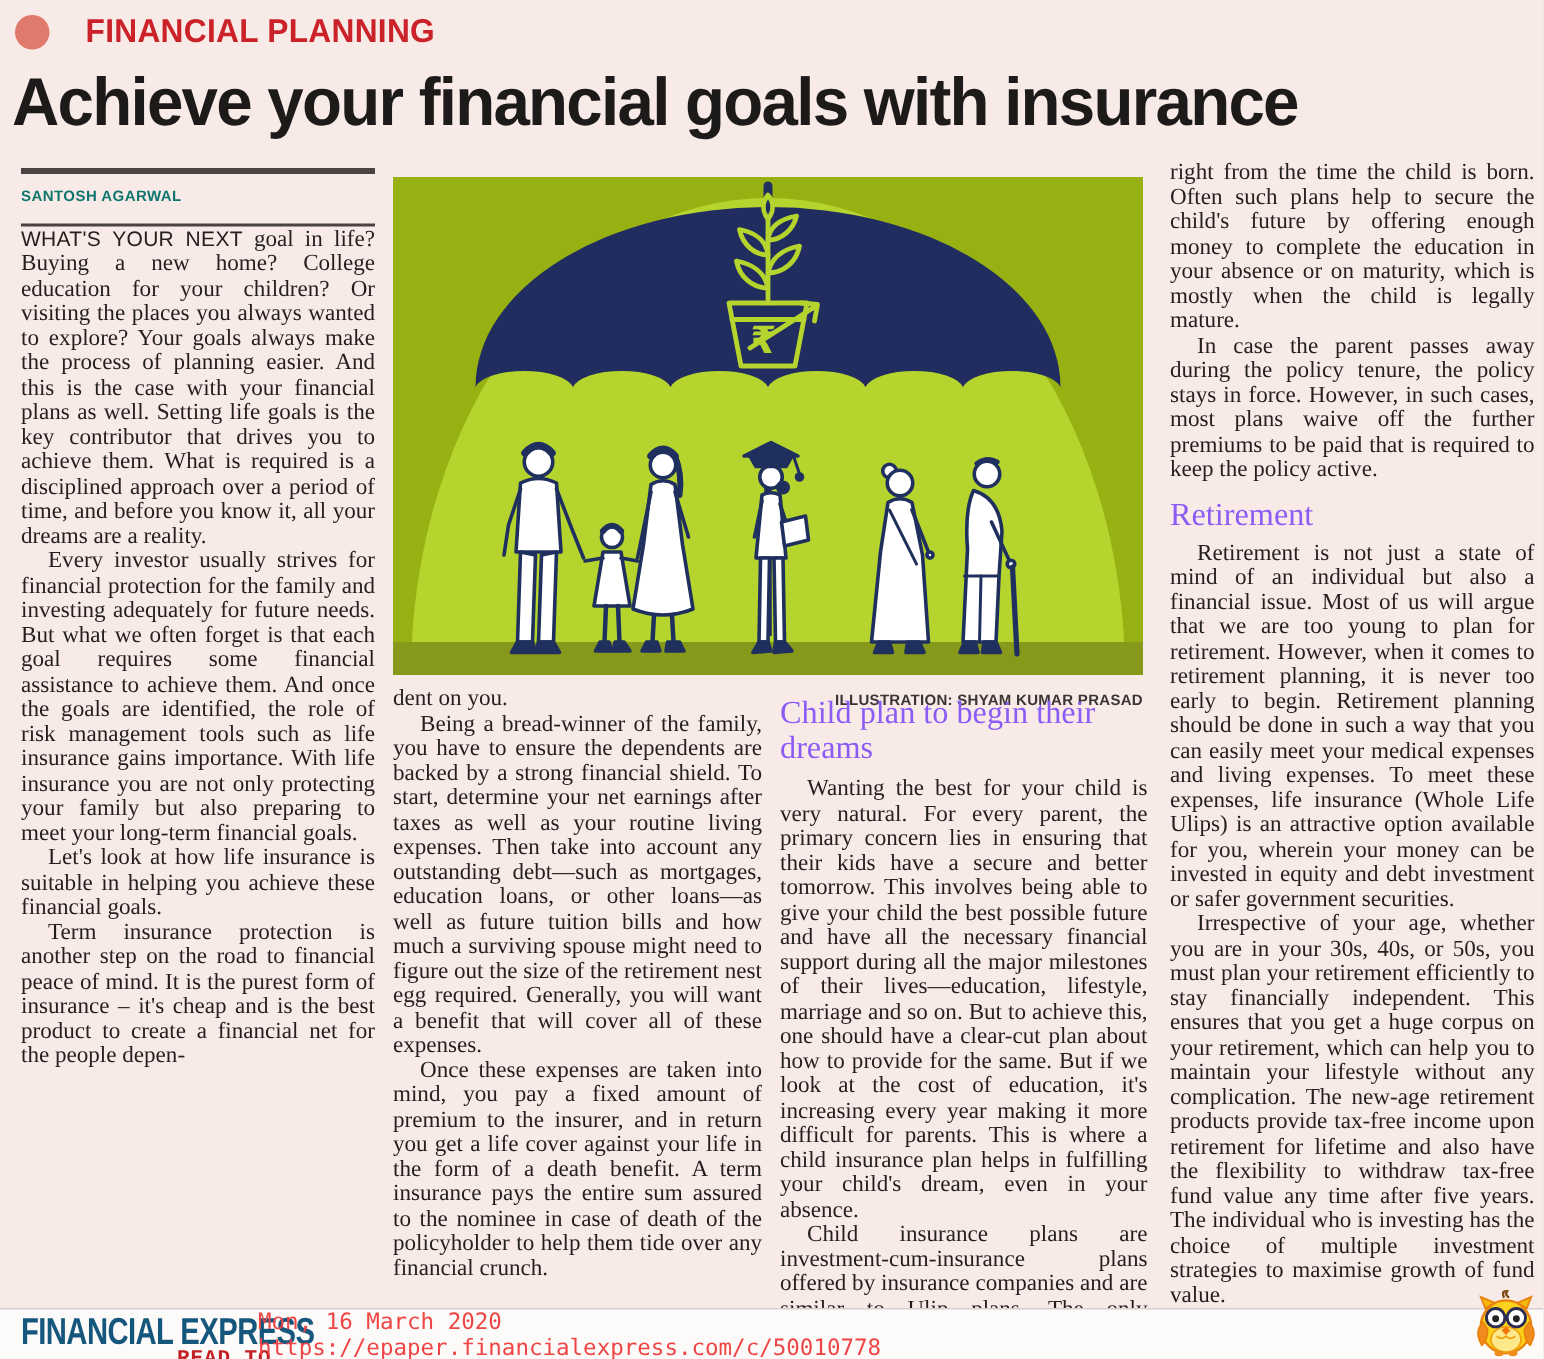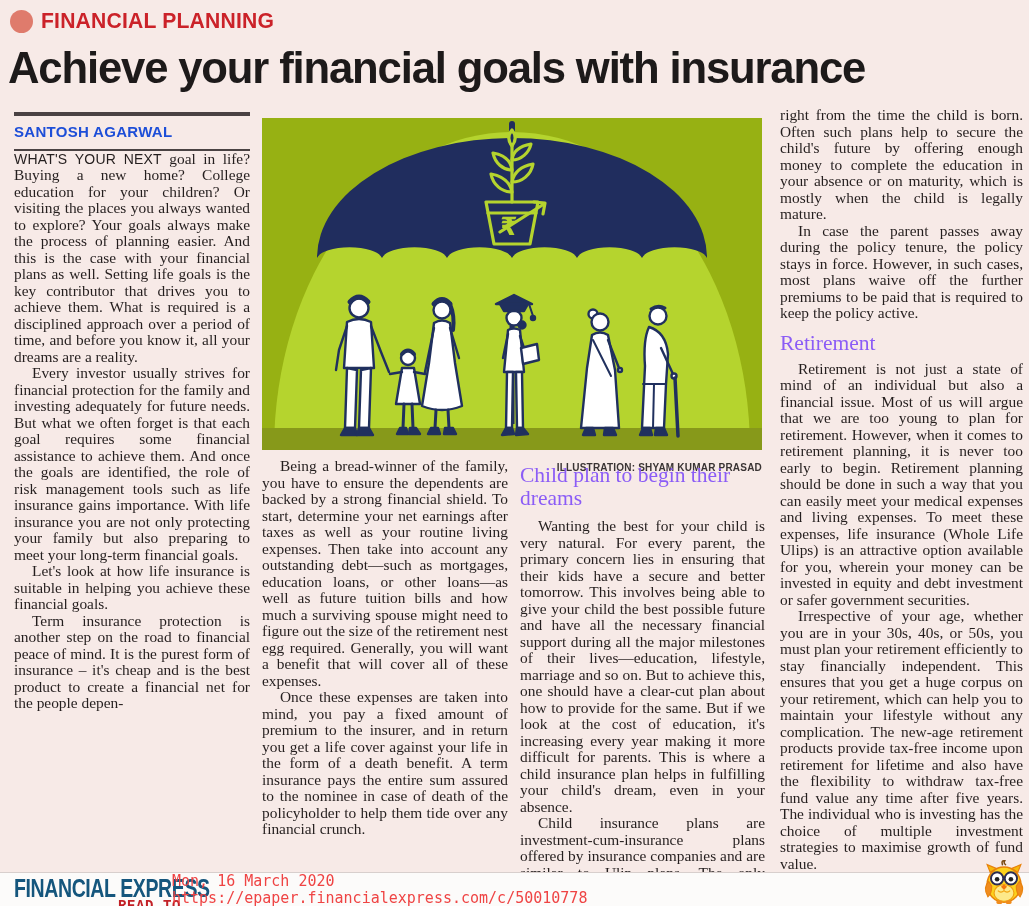--- a/index.html
+++ b/index.html
@@ -3,21 +3,21 @@
 <meta charset="utf-8">
 <style>
   html,body{margin:0;padding:0;}
   body{background:#e8e0de;font-family:"Liberation Serif",serif;}
   .page{
     position:relative;width:1029px;height:906px;margin:0 auto;
     background:#f7eae7;overflow:hidden;
     -webkit-font-smoothing:antialiased;
   }
   
-  .kicker{position:absolute;left:10px;top:8px;display:flex;align-items:center;gap:8px;}
+  .kicker{position:absolute;left:10px;top:8px;display:flex;align-items:center;gap:24px;}
   .kicker-dot{width:23px;height:23px;border-radius:50%;background:#df7b6c;}
   .kicker-label{
     font-family:"Liberation Sans",sans-serif;font-weight:700;font-size:22px;
     color:#cb2229;letter-spacing:.2px;transform:scaleX(.96);transform-origin:0 50%;
   }
   .headline{
     position:absolute;left:8px;top:42px;width:1018px;
     font-family:"Liberation Sans",sans-serif;font-weight:700;font-size:45px;
     color:#1d1a1a;letter-spacing:-1.2px;white-space:nowrap;
     transform:scaleX(.97);transform-origin:0 50%;
@@ -29,22 +29,22 @@
   .col1{left:14px;top:112px;width:236px;}
   .col2{left:262px;top:458px;width:246px;}
   .col3{left:520px;top:464px;width:245px;}
   .col4{left:780px;top:107px;width:243px;}
   .rule{border:0;border-top:2px solid #4a4243;margin:0;}
   .standfirst{
     font-size:23.5px;line-height:25px;font-weight:700;color:#231d1d;
     text-align:left;margin:7px 0 10px;
   }
   .byline{
-    font-family:"Liberation Sans",sans-serif;font-weight:700;font-size:15px;
-    color:#1d4ed8;letter-spacing:.3px;text-align:left;margin:8px 0;
+    font-family:"Liberation Sans",sans-serif;font-weight:700;font-size:10px;
+    color:#0f766e;letter-spacing:.3px;text-align:left;margin:8px 0;
   }
   .lead-in{font-family:"Liberation Sans",sans-serif;font-weight:400;font-size:14px;letter-spacing:.2px;}
   .subhead{
     font-size:21.5px;line-height:23px;text-align:left;color:#8b5cf6;
     margin:10px 0 6px;text-indent:0;font-weight:400;
   }
   .body-start{margin-top:8px;}
   .signoff{margin-top:14px;text-align:right;font-style:italic;font-weight:700;font-size:15.5px;line-height:19px;}
   .signoff div{text-indent:0;}
   
@@ -206,20 +206,21 @@
           <line x1="413" y1="260" x2="416" y2="318" stroke-width="3.5"></line>
           <path d="M381,310 L378,317 L390,317 L388,310 Z" fill="#20305e"></path>
           <path d="M394,310 L393,317 L405,317 L402,310 Z" fill="#20305e"></path>
         </g>
       </g>
     </svg>
     <div class="illo-credit">ILLUSTRATION: SHYAM KUMAR PRASAD</div>
   </div>
 
   <div class="col col2">
+    <p class="no-indent">dent on you.</p>
     <p>Being a bread-winner of the family, you have to ensure the dependents are backed by a strong financial shield. To start, determine your net earnings after taxes as well as your routine living expenses. Then take into account any outstanding debt—such as mortgages, education loans, or other loans—as well as future tuition bills and how much a surviving spouse might need to figure out the size of the retirement nest egg required. Generally, you will want a benefit that will cover all of these expenses.</p>
     <p>Once these expenses are taken into mind, you pay a fixed amount of premium to the insurer, and in return you get a life cover against your life in the form of a death benefit. A term insurance pays the entire sum assured to the nominee in case of death of the policyholder to help them tide over any financial crunch.</p>
   </div>
 
   <div class="col col3">
     <div class="subhead" style="margin-top:0;">Child plan to begin their dreams</div>
     <p style="margin-top:8px;">Wanting the best for your child is very natural. For every parent, the primary concern lies in ensuring that their kids have a secure and better tomorrow. This involves being able to give your child the best possible future and have all the necessary financial support during all the major milestones of their lives—education, lifestyle, marriage and so on. But to achieve this, one should have a clear-cut plan about how to provide for the same. But if we look at the cost of education, it's increasing every year making it more difficult for parents. This is where a child insurance plan helps in fulfilling your child's dream, even in your absence.</p>
     <p>Child insurance plans are investment-cum-insurance plans offered by insurance companies and are similar to Ulip plans. The only difference is that the parents need to invest in a child plan</p>
   </div>
 

